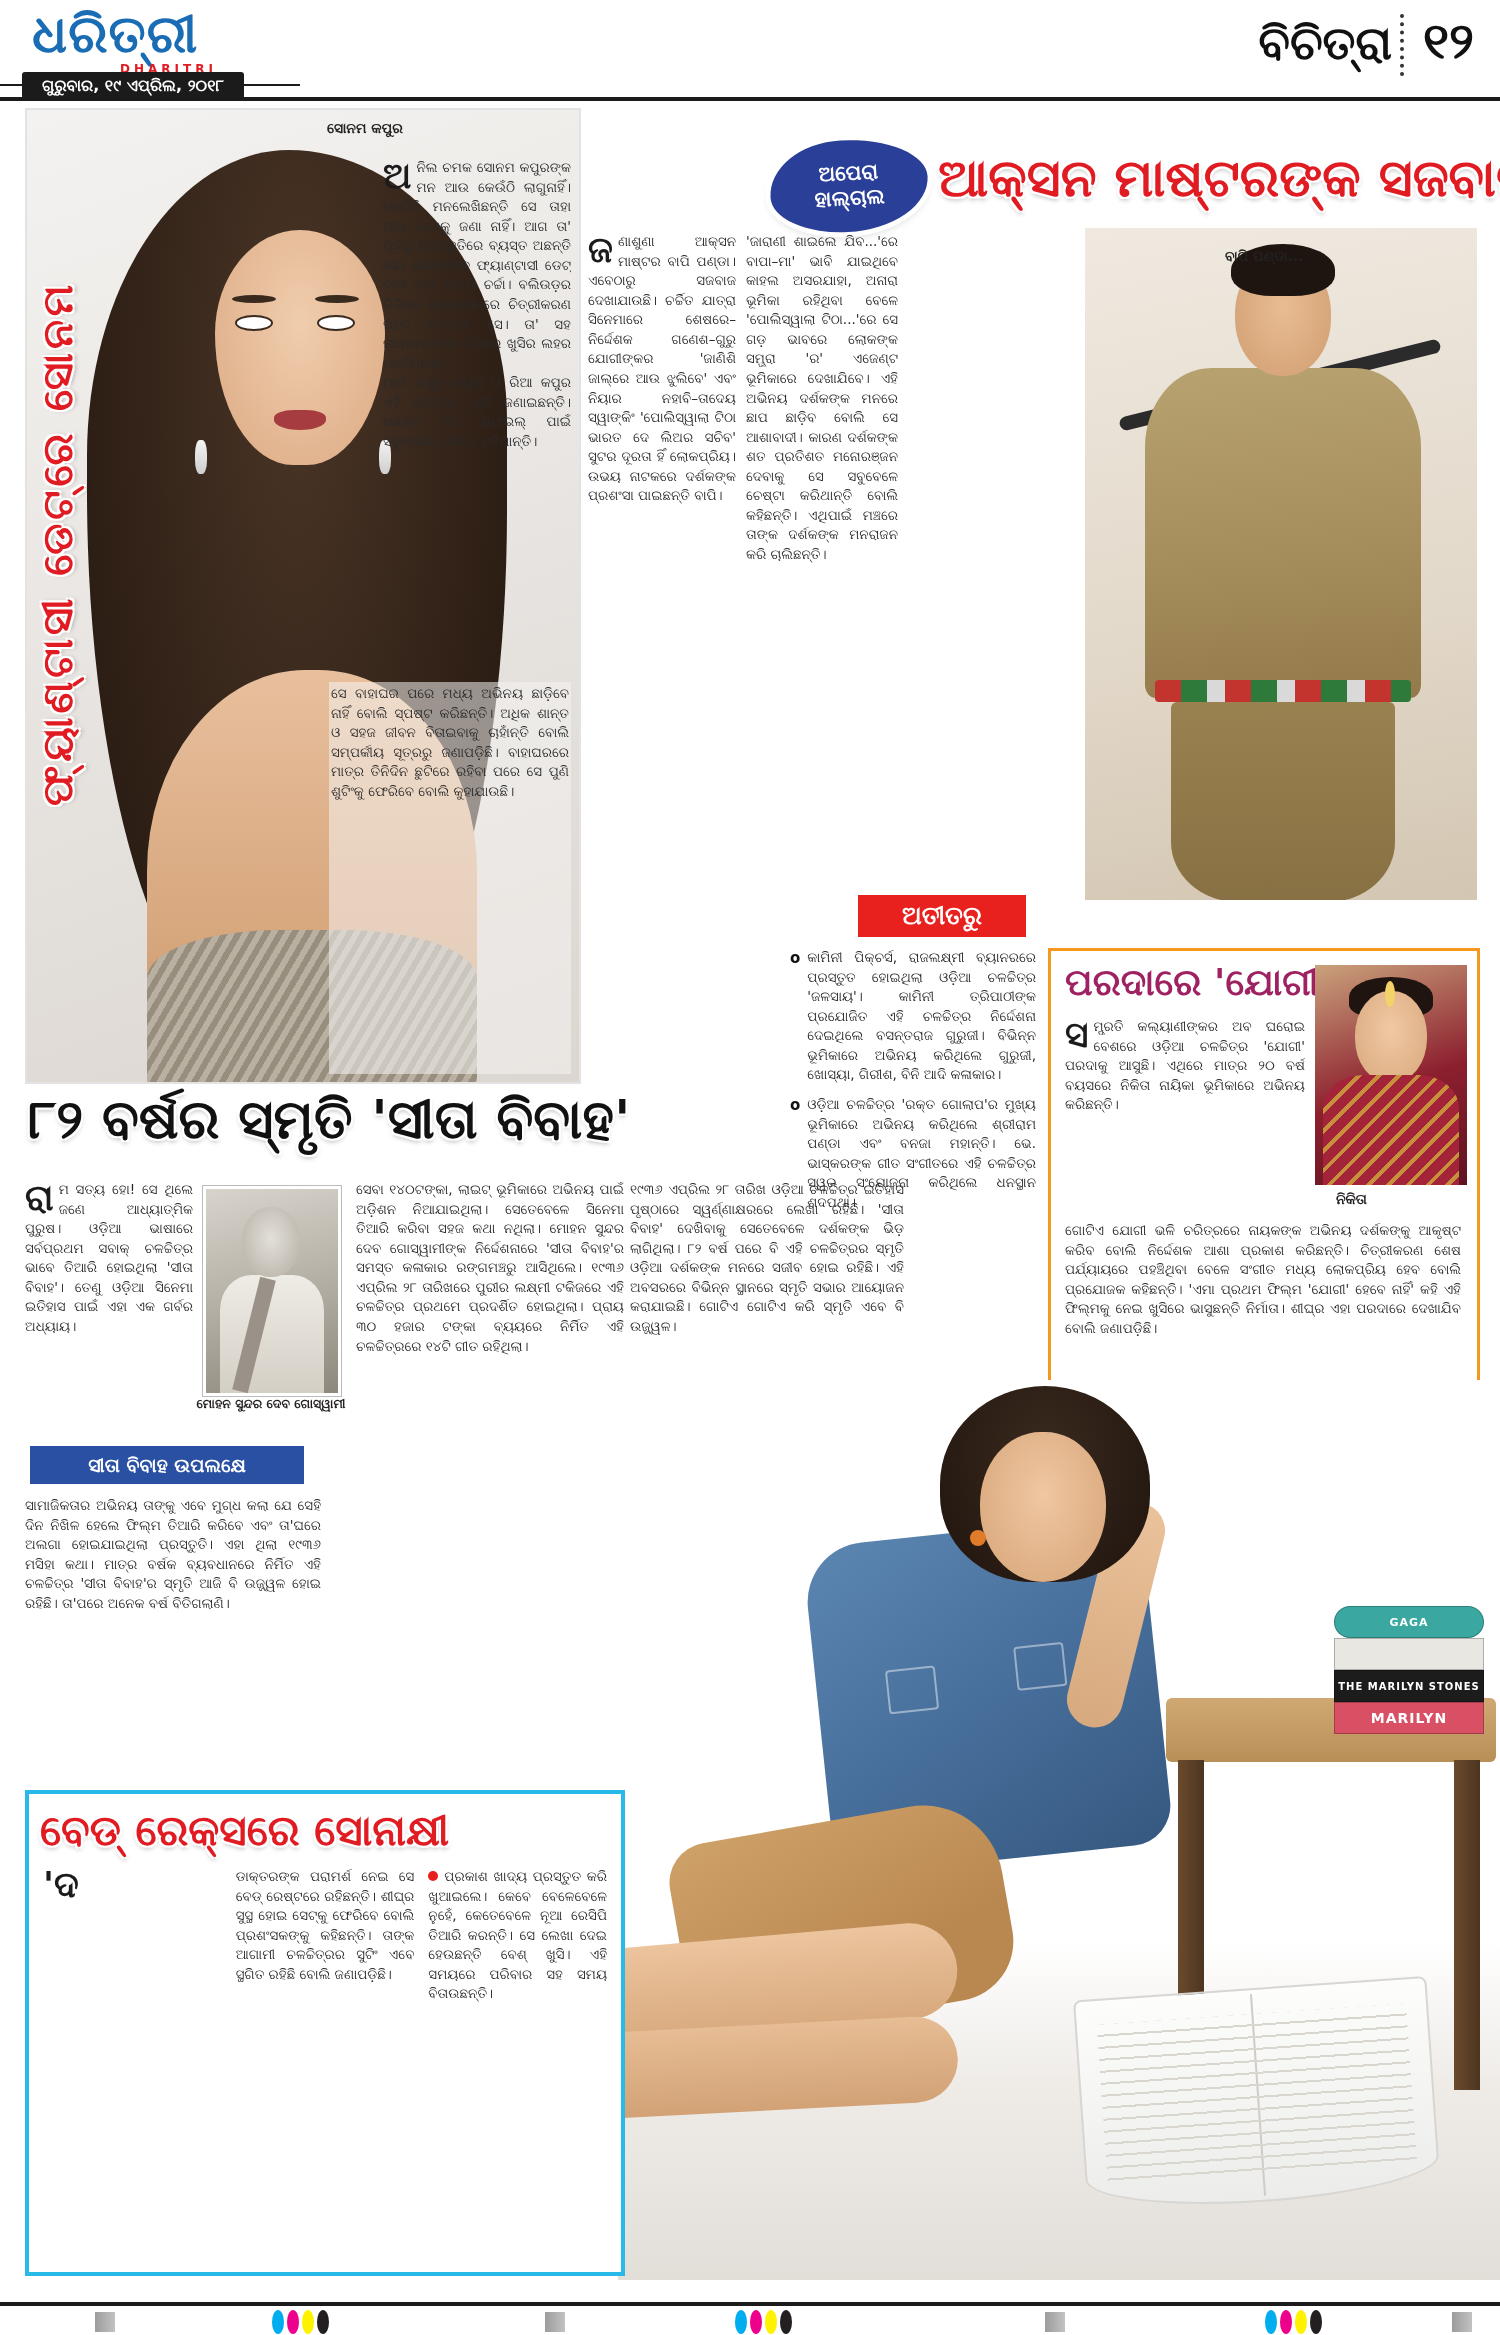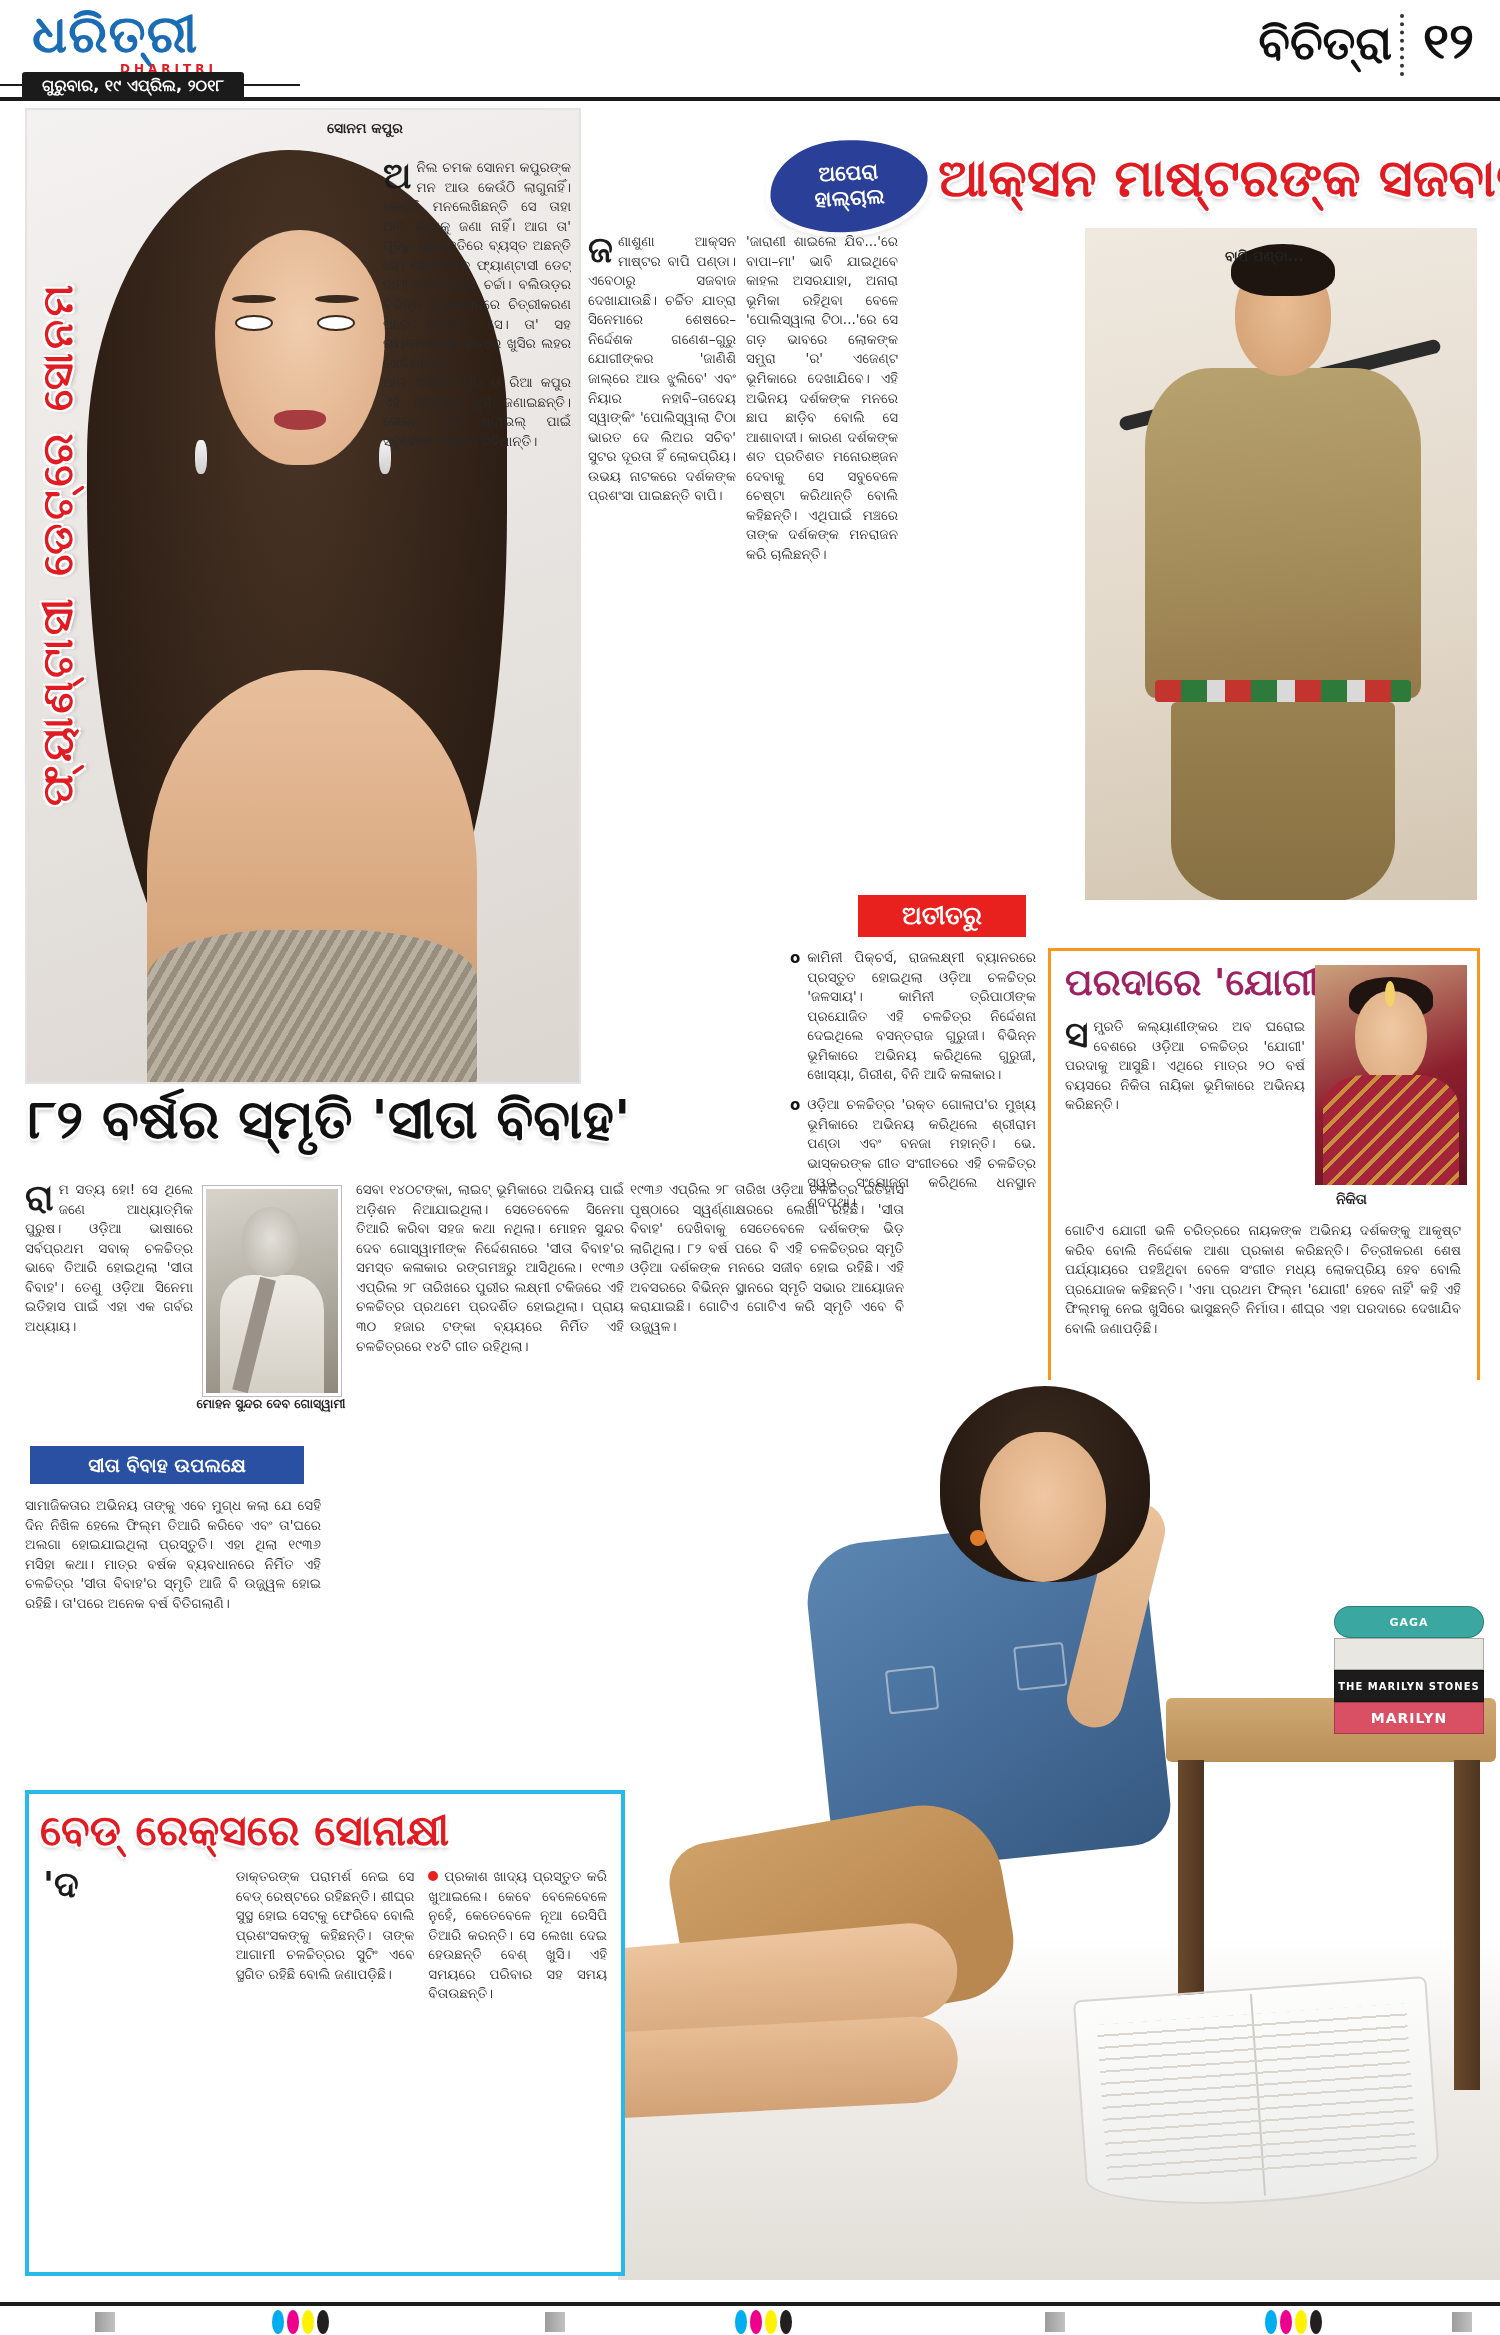--- a/index.html
+++ b/index.html
@@ -176,20 +176,23 @@
       <div class="sonam-lips"></div>
       <div class="earring" style="left:168px;top:330px;"></div>
       <div class="earring" style="left:352px;top:330px;"></div>
     </div>
     <div class="sonam-vertical-headline outline-white">ଫ୍ୟାଣ୍ଟାସୀ ଡେଟ୍‌ରେ ସୋନମ</div>
     <div class="caption sonam-caption">ସୋନମ କପୁର</div>
     <div class="body-text sonam-col-top">
       <span class="dropcap">ଅ</span><span>ନିଲ ଚମକ ସୋନମ କପୁରଙ୍କ ମନ ଆଉ କେଉଁଠି ଲାଗୁନାହିଁ। କେଉଁଠି ମନଲେଖିଛନ୍ତି ସେ ତାହା ଆଉ କାହାକୁ ଜଣା ନାହିଁ। ଆଗ ତା' ପୂର୍ବରୁ ପ୍ରସ୍ତୁତିରେ ବ୍ୟସ୍ତ ଅଛନ୍ତି ସେ। ସୋନମଙ୍କ ଫ୍ୟାଣ୍ଟାସୀ ଡେଟ୍ ଦାମୀ ହେବ ବୋଲି ଚର୍ଚ୍ଚା। ବଲିଉଡ଼ର ବିଭିନ୍ନ ଲୋକେସନରେ ଚିତ୍ରୀକରଣ ପରେ ଫେରିବେ ସେ। ତା' ସହ ନାୟକମାନଙ୍କ ଭିତରେ ଖୁସିର ଲହର ଖେଳିଯାଇଛି।</span>
       <br><span>ଆଉ ଅର୍ଜୁନ କପୁର ଓ ରିଆ କପୁର ଏହି ଖବରରେ ଖୁସି ଜଣାଇଛନ୍ତି। ସୋନମ ନିଜ ଷ୍ଟାଇଲ୍ ପାଇଁ ସବୁବେଳେ ଚର୍ଚ୍ଚାରେ ରହିଥାନ୍ତି।</span>
     </div>
+    <div class="body-text sonam-col-bottom">
+      <span>ସେ ବାହାଘର ପରେ ମଧ୍ୟ ଅଭିନୟ ଛାଡ଼ିବେ ନାହିଁ ବୋଲି ସ୍ପଷ୍ଟ କରିଛନ୍ତି। ଅଧିକ ଶାନ୍ତ ଓ ସହଜ ଜୀବନ ବିତାଇବାକୁ ଚାହାଁନ୍ତି ବୋଲି ସମ୍ପର୍କୀୟ ସୂତ୍ରରୁ ଜଣାପଡ଼ିଛି। ବାହାଘରରେ ମାତ୍ର ତିନିଦିନ ଛୁଟିରେ ରହିବା ପରେ ସେ ପୁଣି ଶୁଟିଂକୁ ଫେରିବେ ବୋଲି କୁହାଯାଉଛି।</span>
+    </div>
   </div>
 
   <div class="opera-badge">
     <span>ଅପେରା</span>
     <span>ହାଲ୍‌ଚାଲ</span>
   </div>
   <div class="opera-headline outline-white">ଆକ୍ସନ ମାଷ୍ଟରଙ୍କ ସଜବାଜ</div>
   <div class="body-text opera-col1">
     <span class="dropcap">ଜ</span><span>ଣାଶୁଣା ଆକ୍ସନ ମାଷ୍ଟର ବାପି ପଣ୍ଡା। ଏବେଠାରୁ ସଜବାଜ ଦେଖାଯାଉଛି। ଚର୍ଚ୍ଚିତ ଯାତ୍ରା ସିନେମାରେ ଶେଷରେ–ନିର୍ଦ୍ଦେଶକ ଗଣେଶ–ଗୁରୁ ଯୋଗୀଙ୍କର 'ଜାଣିଶି ଜାଲ୍‌ରେ ଆଉ ଝୁଲିବେ' ଏବଂ ନିୟାର ନହାବି–ତାଦେୟ ସ୍ୱାଙ୍କିଂ 'ପୋଲିସ୍ୱାଲା ଟିଠା ଭାରତ ଦେ ଲିଅର ସଚିବ' ସୁଟର ଦୂରତା ହିଁ ଲୋକପ୍ରିୟ। ଉଭୟ ନାଟକରେ ଦର୍ଶକଙ୍କ ପ୍ରଶଂସା ପାଇଛନ୍ତି ବାପି।</span>
   </div>

